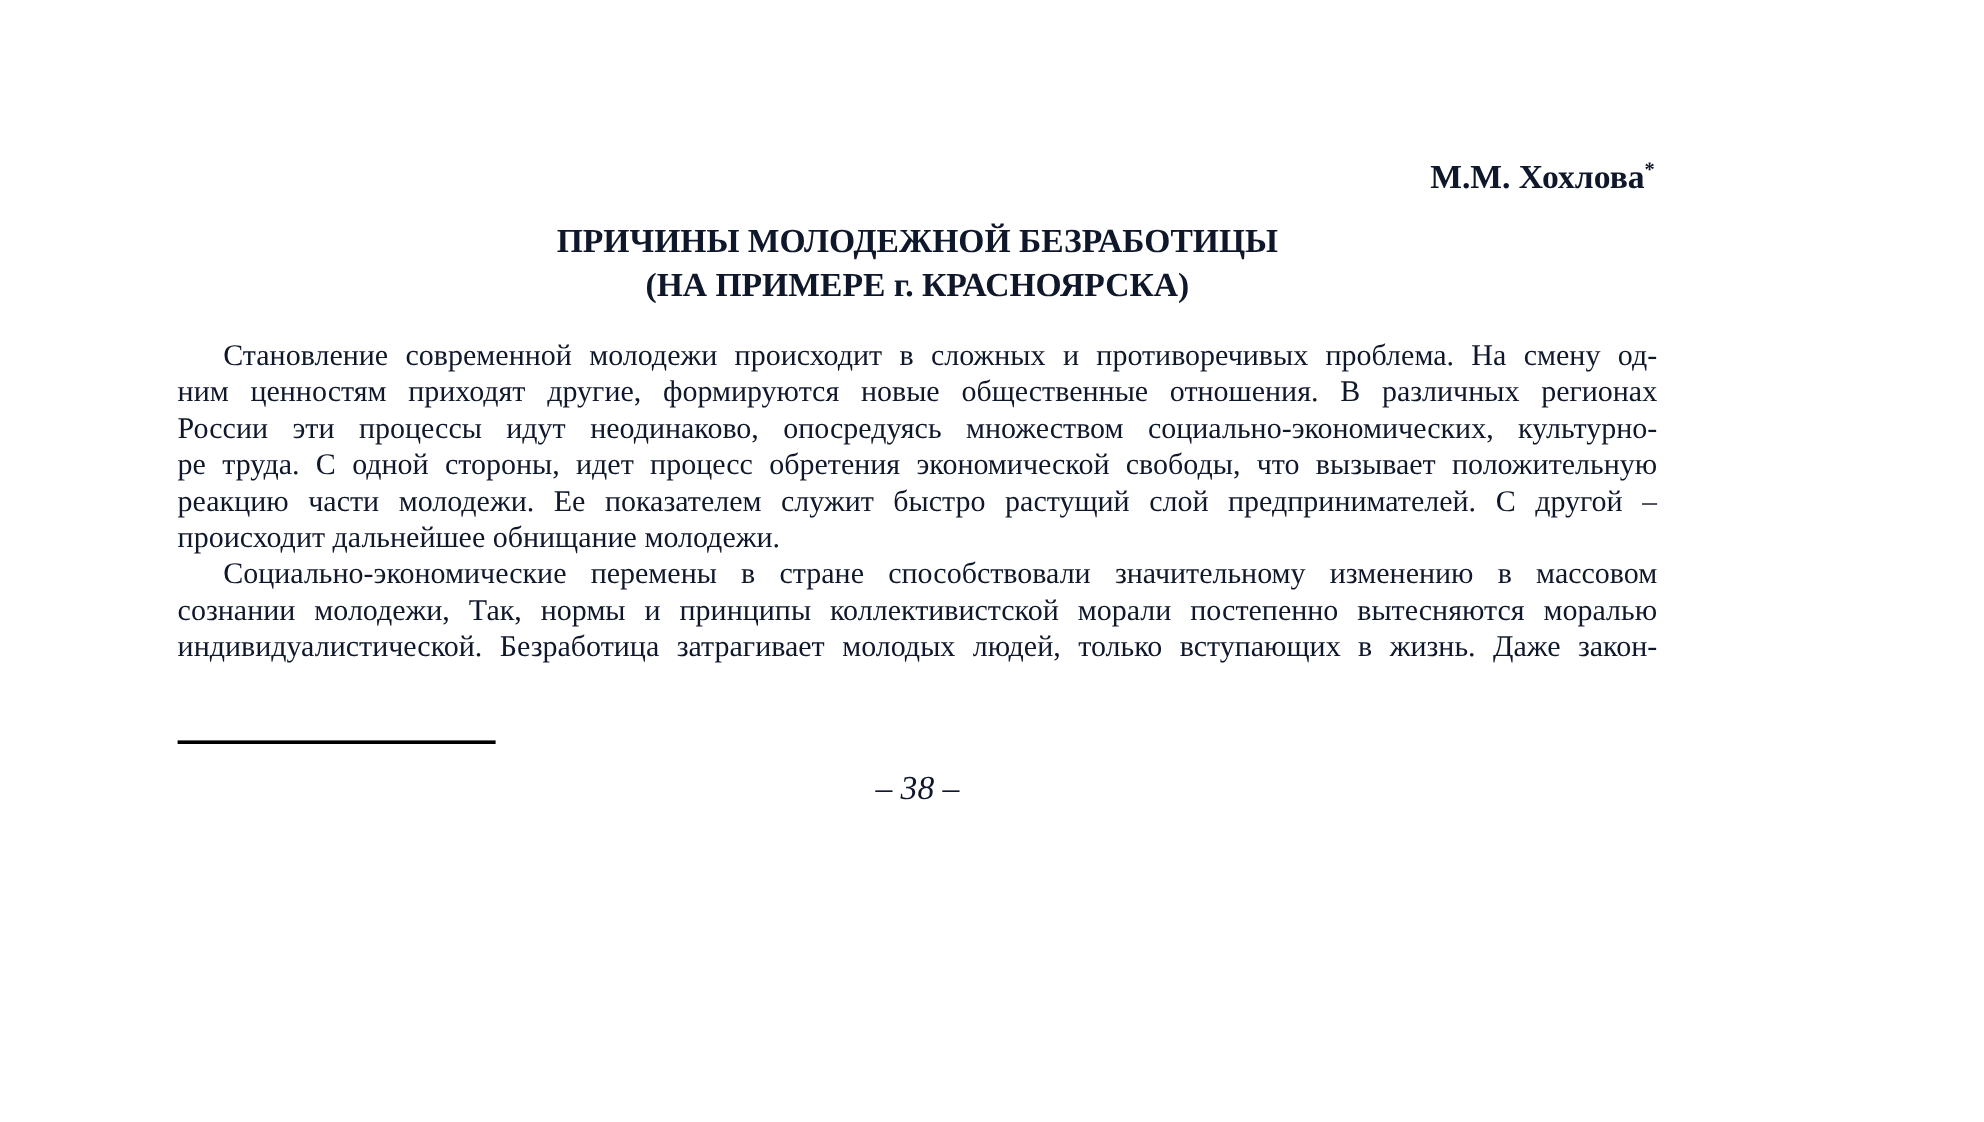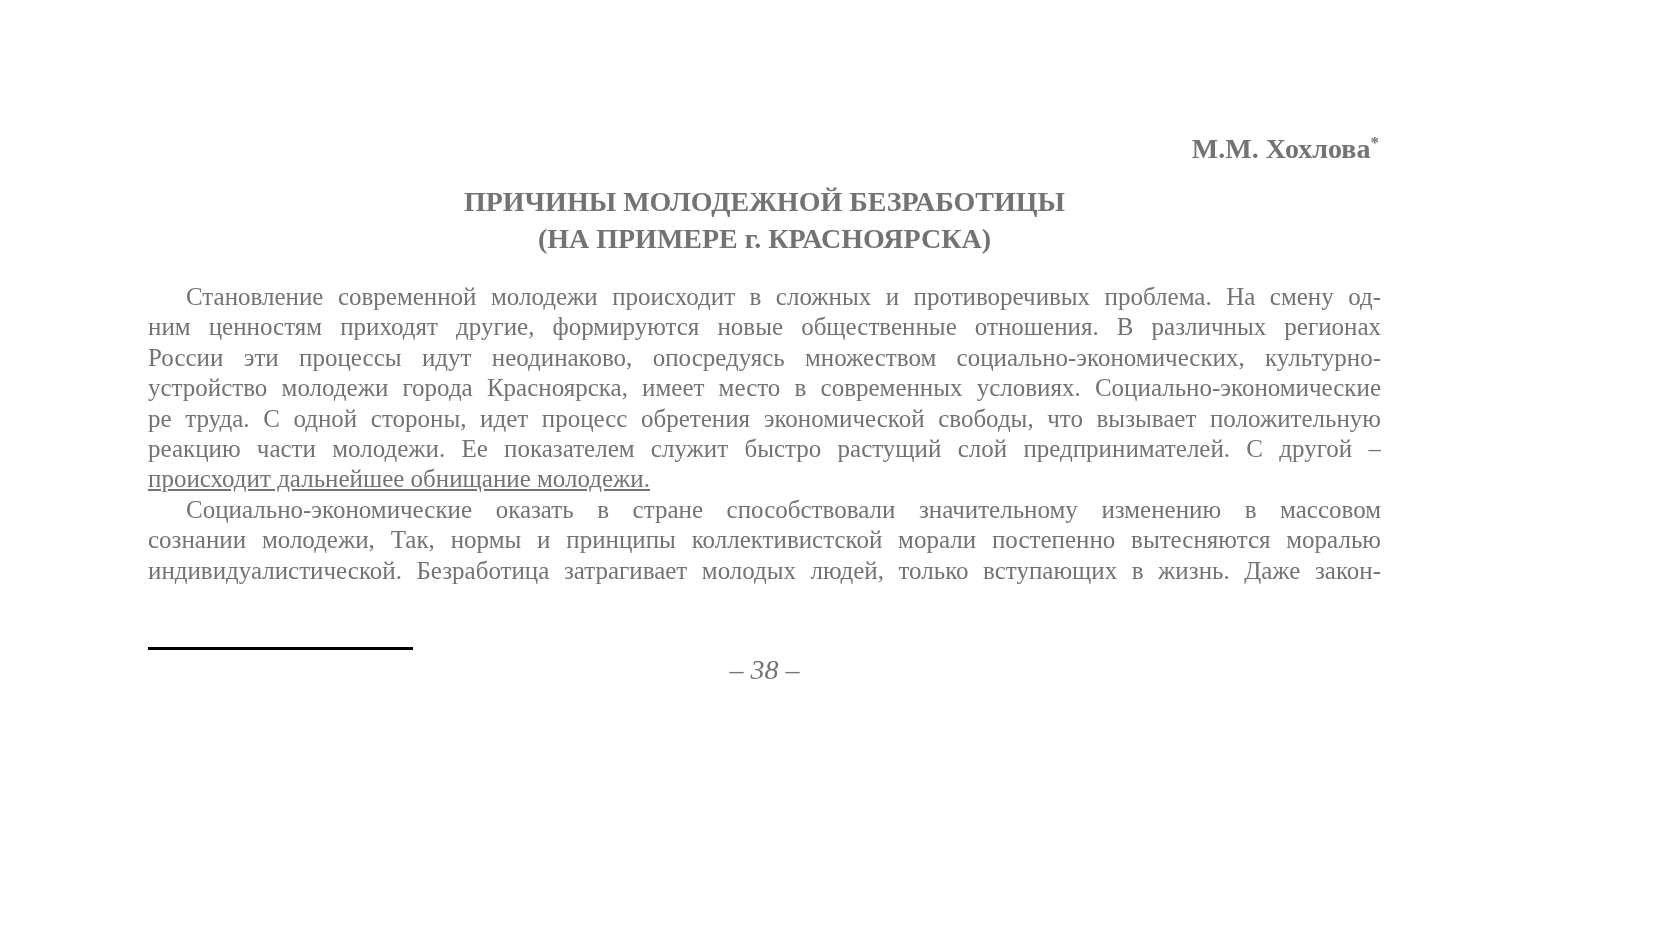--- a/index.html
+++ b/index.html
@@ -5,21 +5,21 @@
   html, body {
     margin: 0;
     padding: 0;
     background: #ffffff;
   }
   .page {
     position: relative;
     width: 1653px;
     height: 935px;
     background: #ffffff;
-    color: #737373;
+    color: #0f172a;
     font-family: "Liberation Serif", "DejaVu Serif", serif;
     overflow: hidden;
   }
   .content {
     position: absolute;
     left: 148px;
     top: 132px;
     width: 1233px;
   }
   .author-line {
@@ -53,40 +53,39 @@
     text-align: justify;
     text-align-last: justify;
     -moz-text-align-last: justify;
   }
   .body-line.first-line {
     padding-left: 38px;
   }
   .body-line.no-justify {
     text-align: left;
     text-align-last: left;
-    text-decoration: underline;
     -moz-text-align-last: left;
   }
   .footnote-sep {
     margin-top: 61px;
     width: 265px;
     border-top: 3px solid #000000;
   }
   .footnote {
     margin-top: 8px;
     font-size: 21px;
     line-height: 26px;
   }
   .footnote sup {
     font-size: 13px;
     vertical-align: super;
     line-height: 0;
   }
   .page-number {
-    margin-top: 4px;
+    margin-top: 22px;
     text-align: center;
     font-style: italic;
     font-size: 28px;
     line-height: 32px;
   }
 </style>
 </head>
 <body>
 
 <div class="page">
@@ -98,25 +97,24 @@
 
     <h1 class="title">
       <span>ПРИЧИНЫ МОЛОДЕЖНОЙ БЕЗРАБОТИЦЫ</span><br>
       <span>(НА ПРИМЕРЕ г. КРАСНОЯРСКА)</span>
     </h1>
 
     <div class="body-block">
         <div class="body-line first-line">Становление современной молодежи происходит в сложных и противоречивых проблема. На смену од-</div>
         <div class="body-line">ним ценностям приходят другие, формируются новые общественные отношения. В различных регионах</div>
         <div class="body-line">России эти процессы идут неодинаково, опосредуясь множеством социально-экономических, культурно-</div>
-        <div class="body-line">устройство молодежи города Красноярска, имеет место в современных условиях. Социально-экономические</div>
         <div class="body-line">ре труда. С одной стороны, идет процесс обретения экономической свободы, что вызывает положительную</div>
         <div class="body-line">реакцию части молодежи. Ее показателем служит быстро растущий слой предпринимателей. С другой –</div>
         <div class="body-line no-justify">происходит дальнейшее обнищание молодежи.</div>
-        <div class="body-line first-line">Социально-экономические оказать в стране способствовали значительному изменению в массовом</div>
+        <div class="body-line first-line">Социально-экономические перемены в стране способствовали значительному изменению в массовом</div>
         <div class="body-line">сознании молодежи, Так, нормы и принципы коллективистской морали постепенно вытесняются моралью</div>
         <div class="body-line">индивидуалистической. Безработица затрагивает молодых людей, только вступающих в жизнь. Даже закон-</div>
       </div>
 
     <div class="footnote-sep"></div>
 
 
     <div class="page-number">– 38 –</div>
 
   </div>

